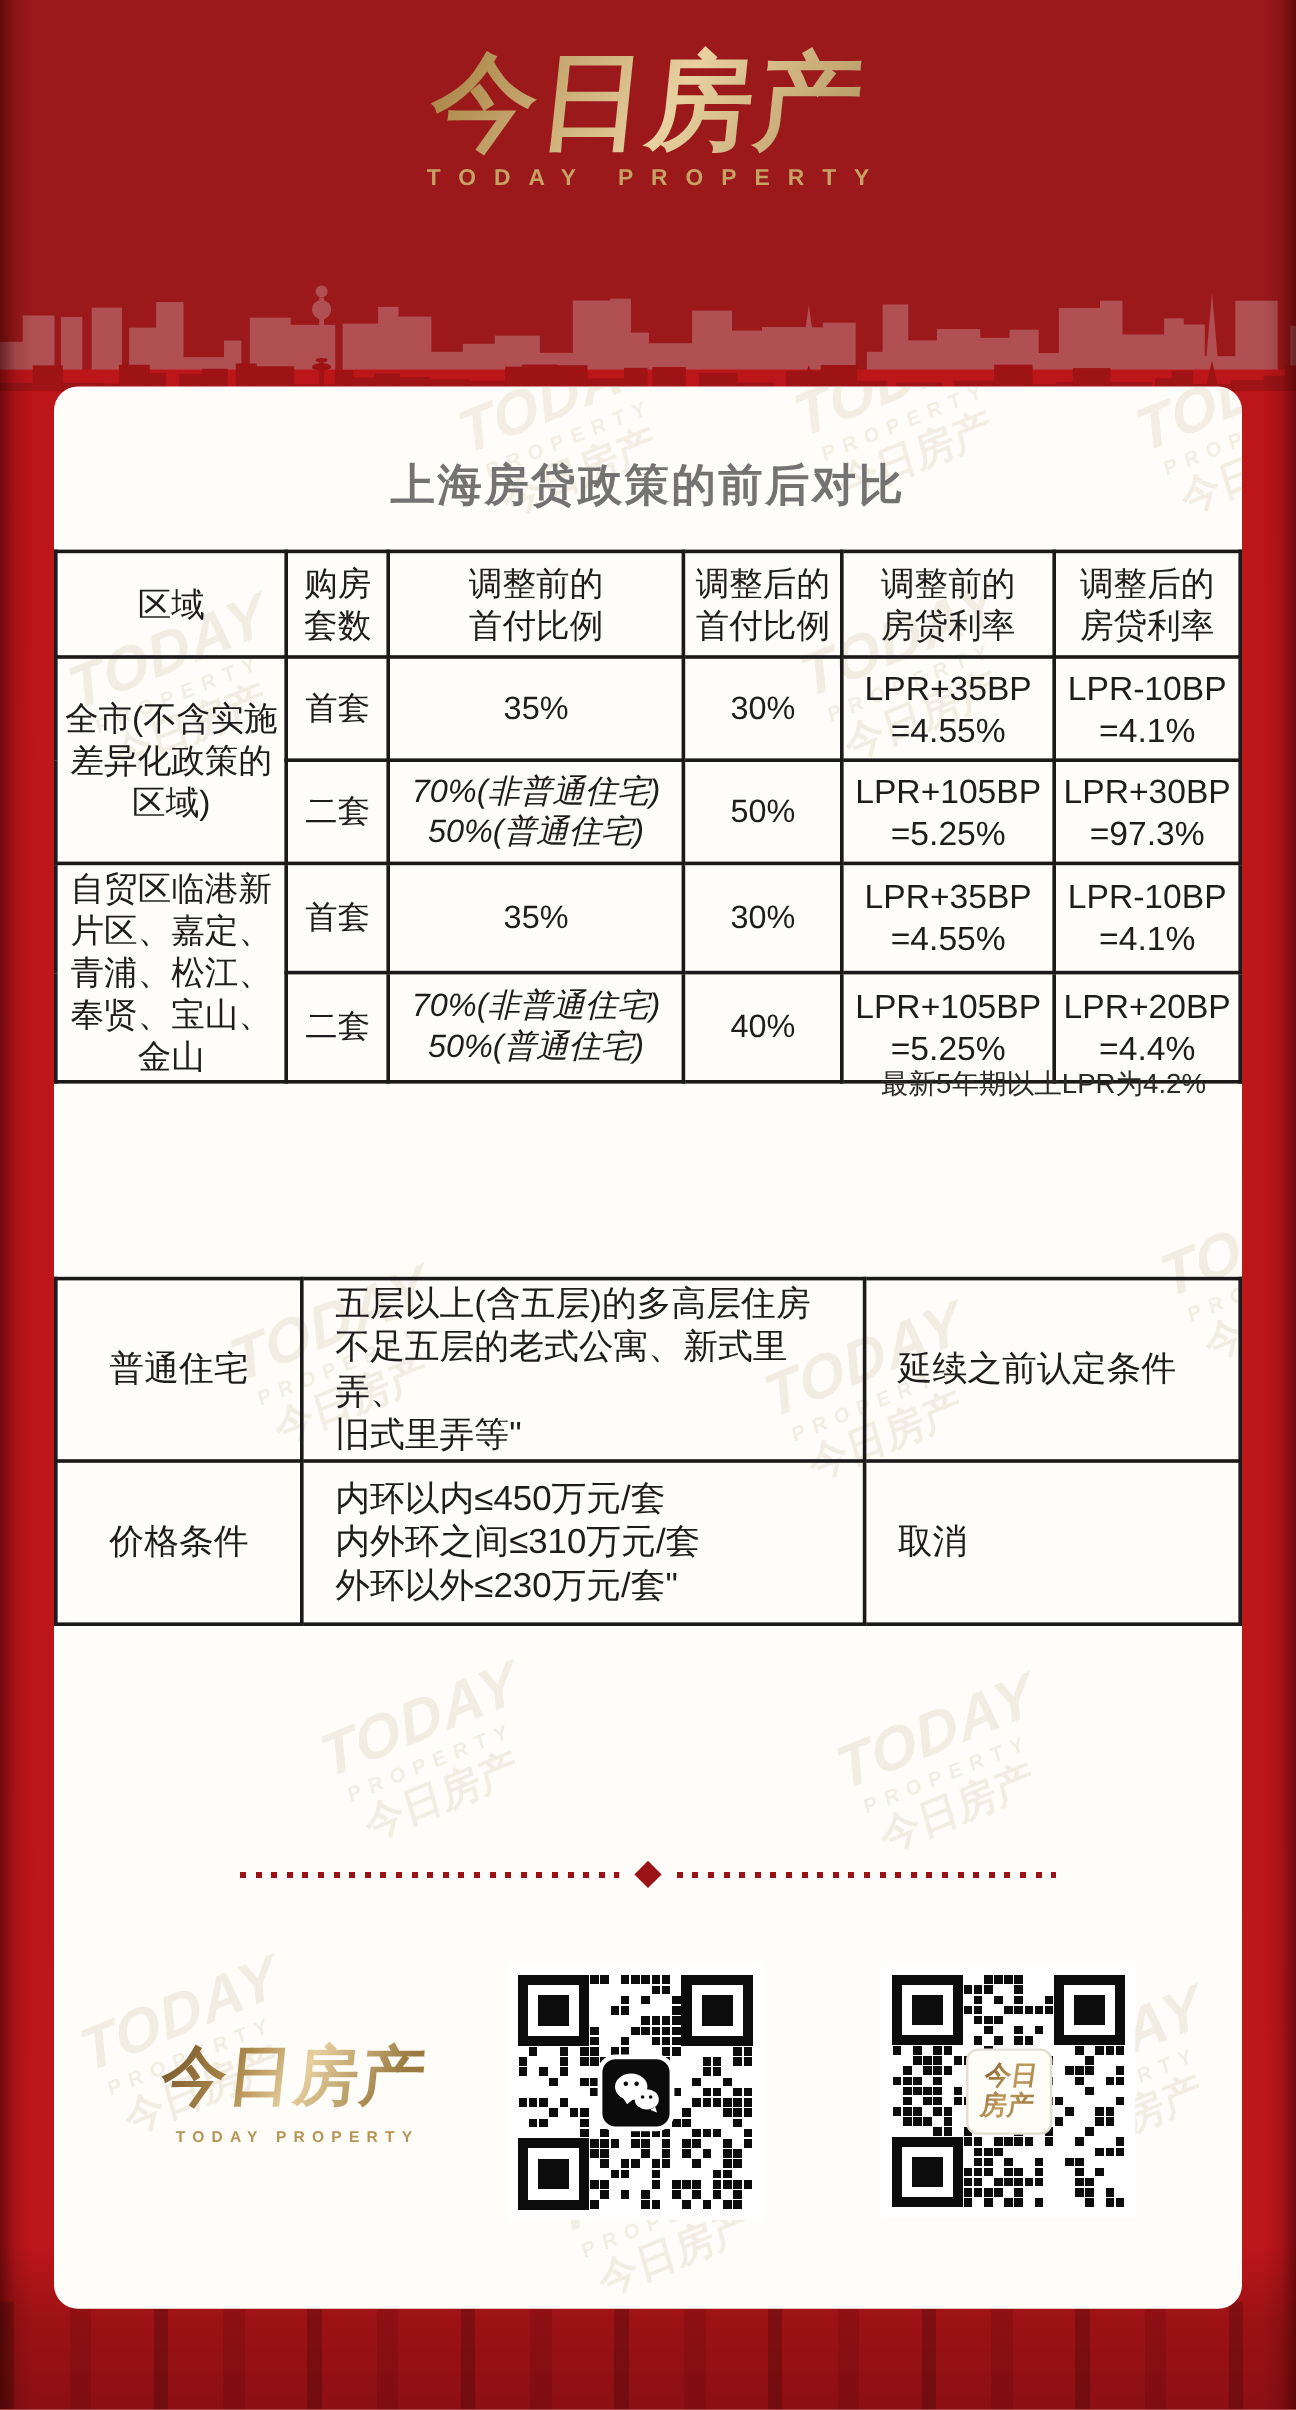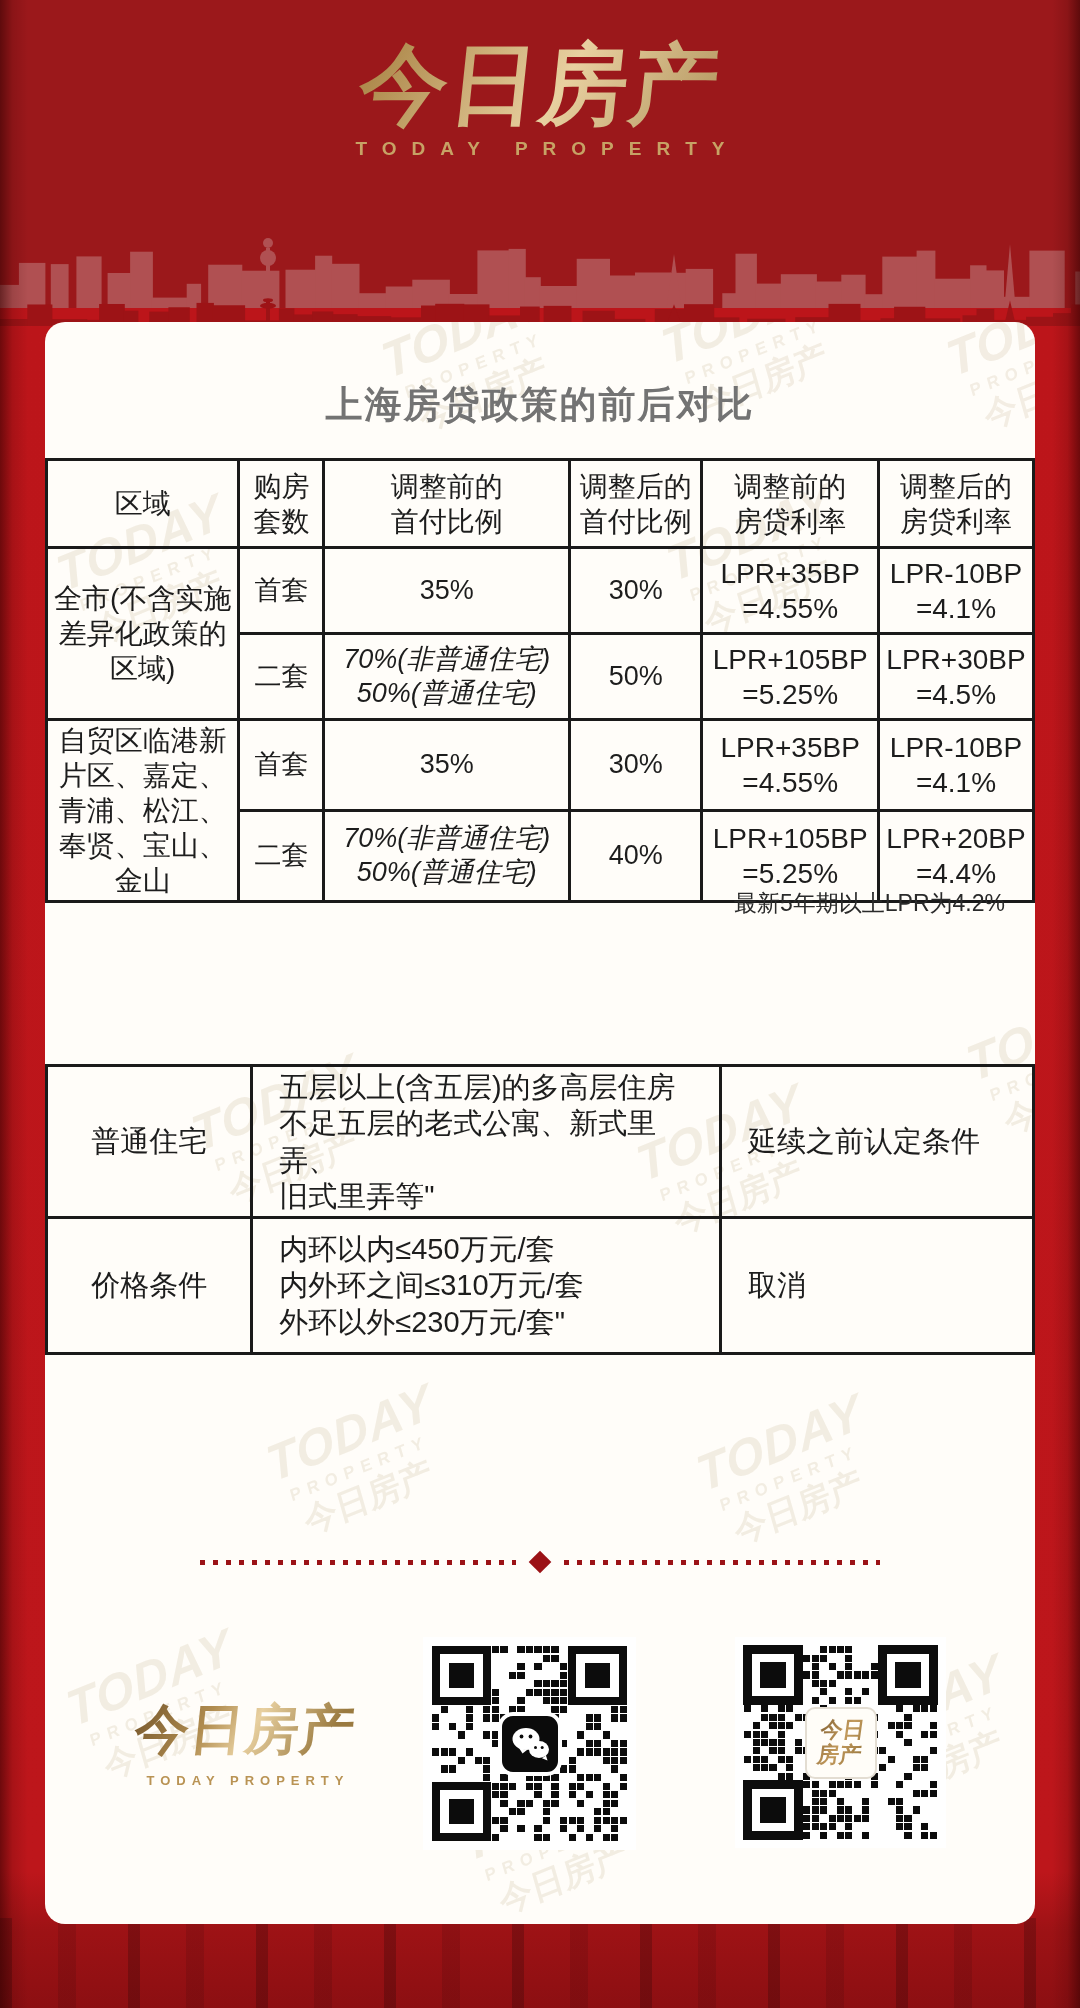--- a/index.html
+++ b/index.html
@@ -309,21 +309,21 @@
 =4.1%</td>
       </tr>
       <tr class="body">
         <td>二套</td>
         <td class="two-line">70%(非普通住宅)
 50%(普通住宅)</td>
         <td>50%</td>
         <td class="rate">LPR+105BP
 =5.25%</td>
         <td class="rate">LPR+30BP
-=4.5%</td>
+=97.3%</td>
       </tr>
       <tr class="body">
         <td class="region" rowspan="2">自贸区临港新片区、嘉定、青浦、松江、奉贤、宝山、金山</td>
         <td>首套</td>
         <td>35%</td>
         <td>30%</td>
         <td class="rate">LPR+35BP
 =4.55%</td>
         <td class="rate">LPR-10BP
 =4.1%</td>

